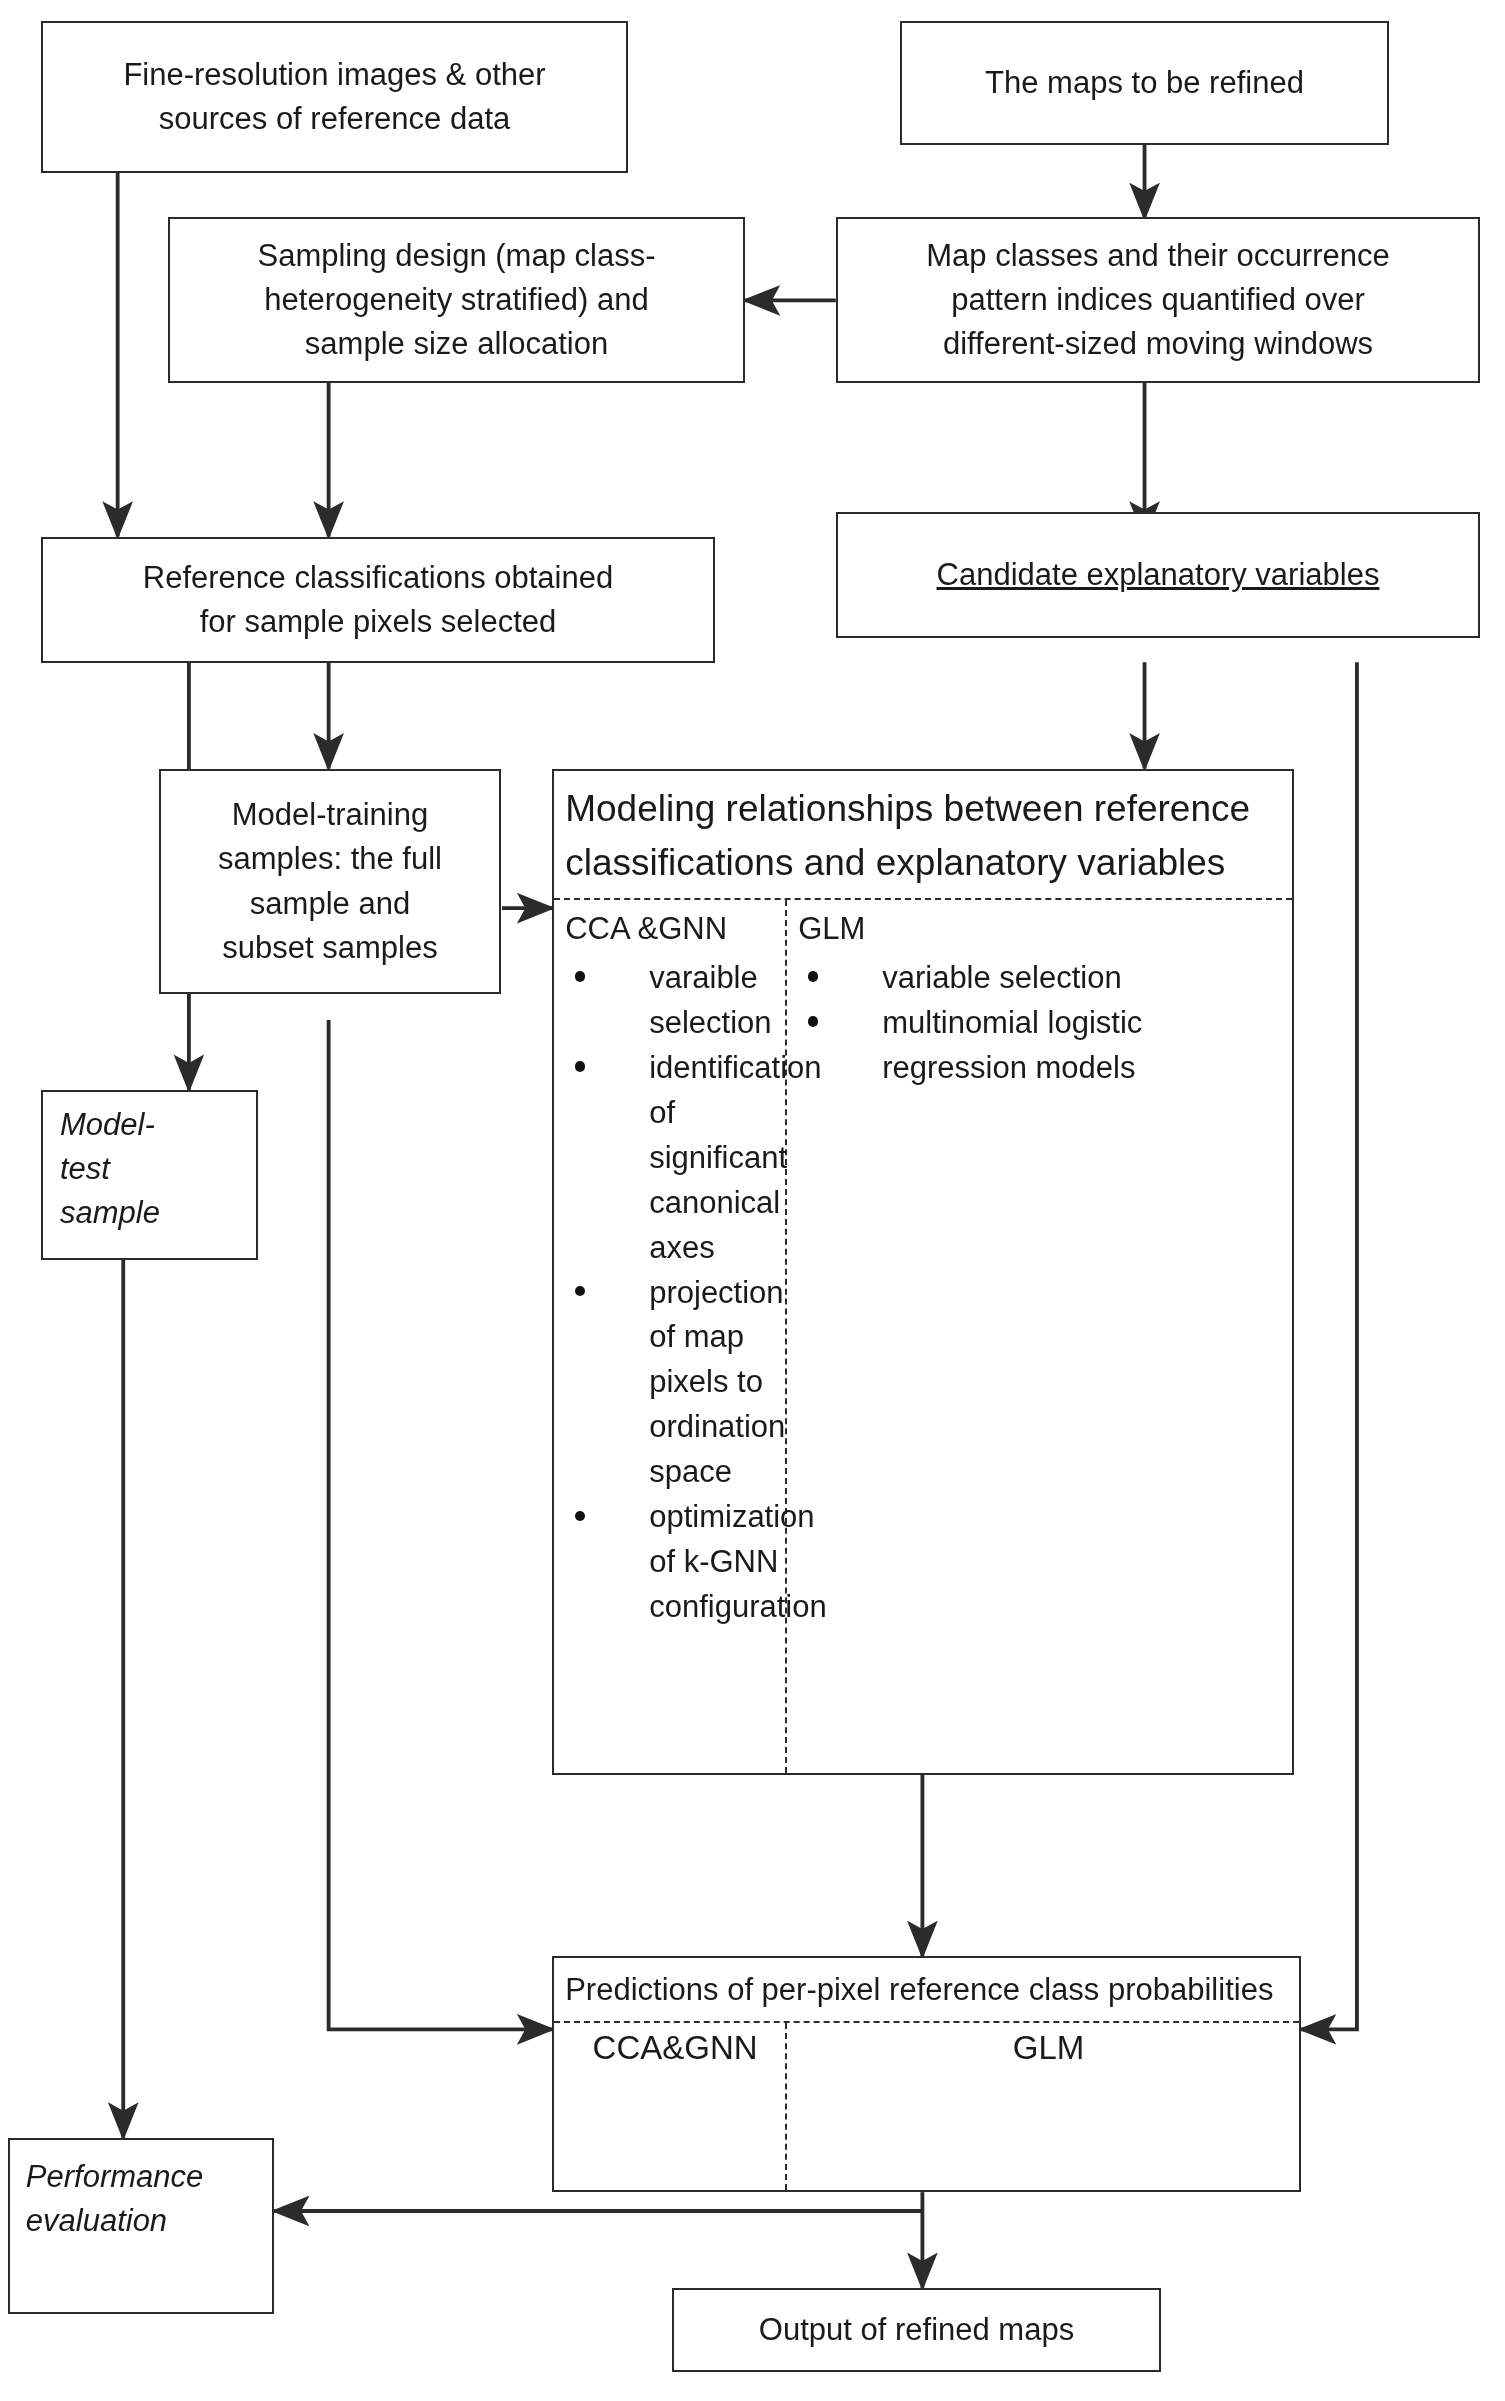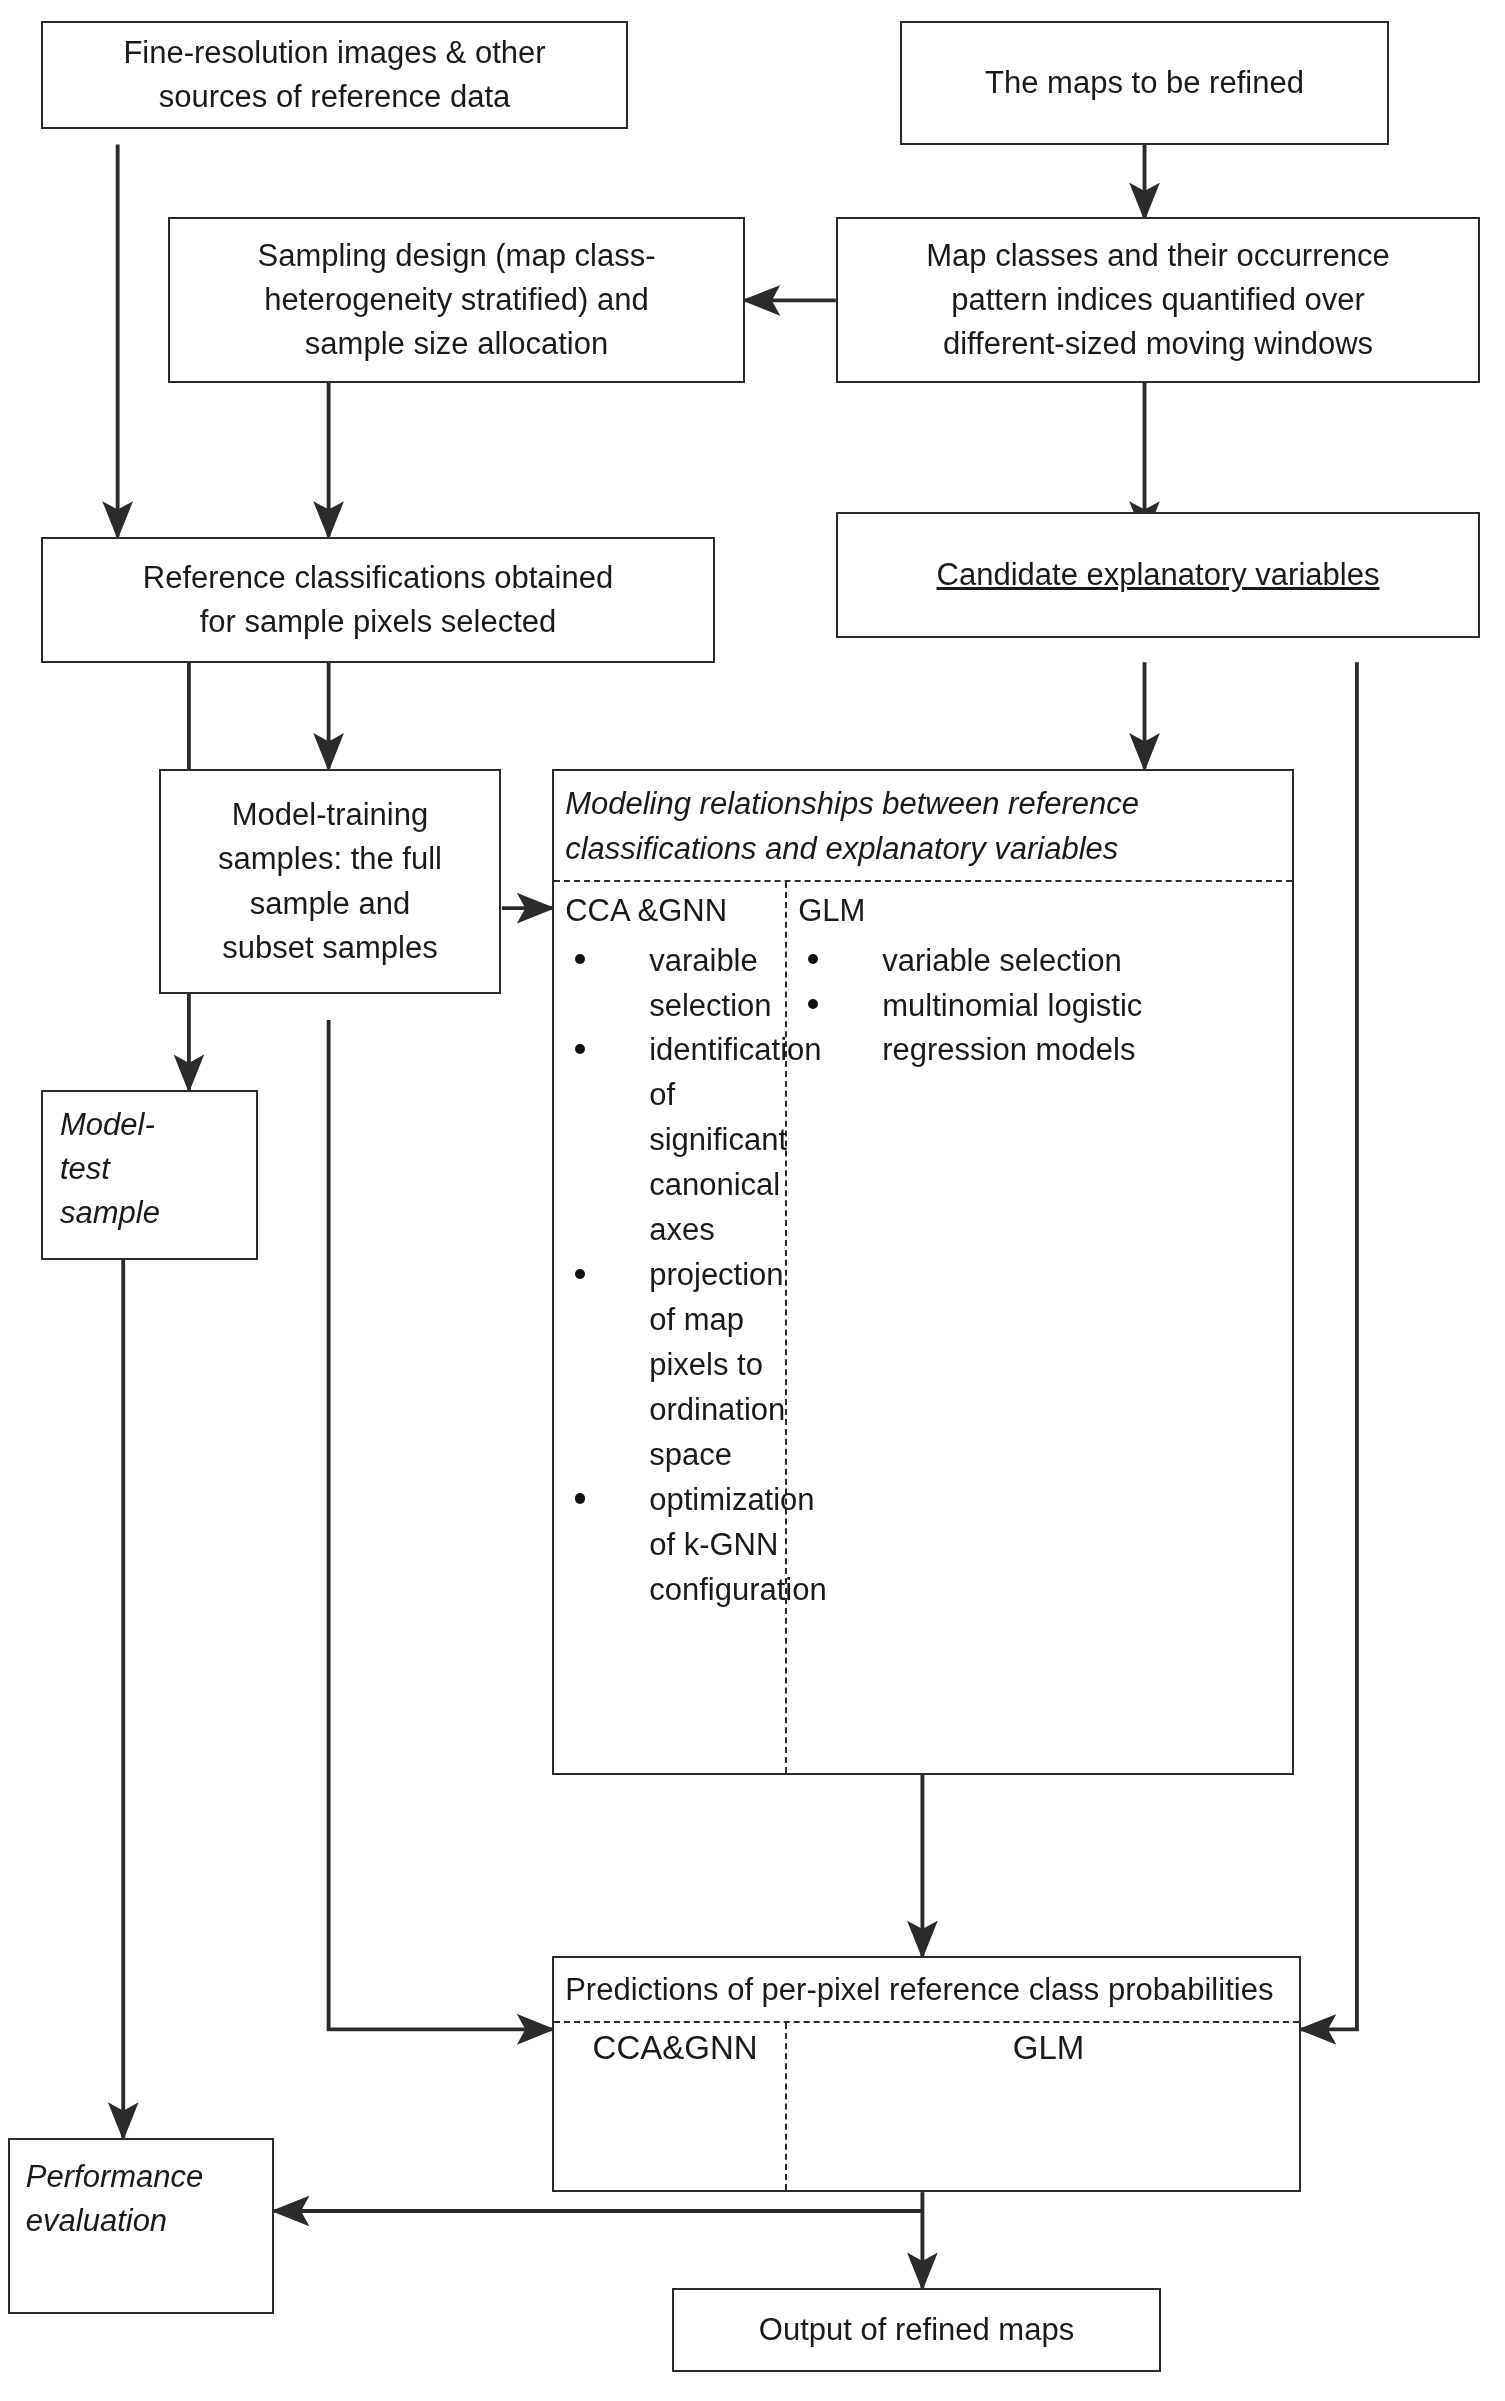--- a/index.html
+++ b/index.html
@@ -49,25 +49,24 @@
   .composite {
     position: absolute;
     box-sizing: border-box;
     border: 2.8px solid #2b2b2b;
     background: #ffffff;
     z-index: 2;
     display: flex;
     flex-direction: column;
   }
   .comp-head {
-    font-size: 31px;
+    font-size: 37px;
     line-height: 1.45;
     text-align: left;
     padding: 11.2px 0 0 11.2px;
-    font-style: italic;
   }
   .dashed-h {
     border-top: 2.8px dashed #2b2b2b;
     margin-top: 8.4px;
     width: 100%;
   }
   .comp-body {
     display: flex;
     flex-direction: row;
     flex: 1 1 auto;
@@ -160,21 +159,21 @@
       <path d="M470,1460 L470,2905 L790,2905"></path>
 
       <path d="M1942,948 L1942,2905 L1862,2905"></path>
 
       <path d="M1320,3165 L392,3165"></path>
 
       <path d="M1320,3138 L1320,3275"></path>
     </g>
   </svg>
 
-  <div class="node" style="left:41px; top:21px; width:587px; height:108px;">
+  <div class="node" style="left:41px; top:21px; width:587px; height:152px;">
     <span class="txt">Fine-resolution images &amp; other</span>
     <span class="txt">sources of reference data</span>
   </div>
 
   <div class="node" style="left:900px; top:21px; width:489px; height:124px;">
     <span class="txt">The maps to be refined</span>
   </div>
 
   <div class="node" style="left:168px; top:217px; width:577px; height:166px;">
     <span class="txt">Sampling design (map class-</span>

